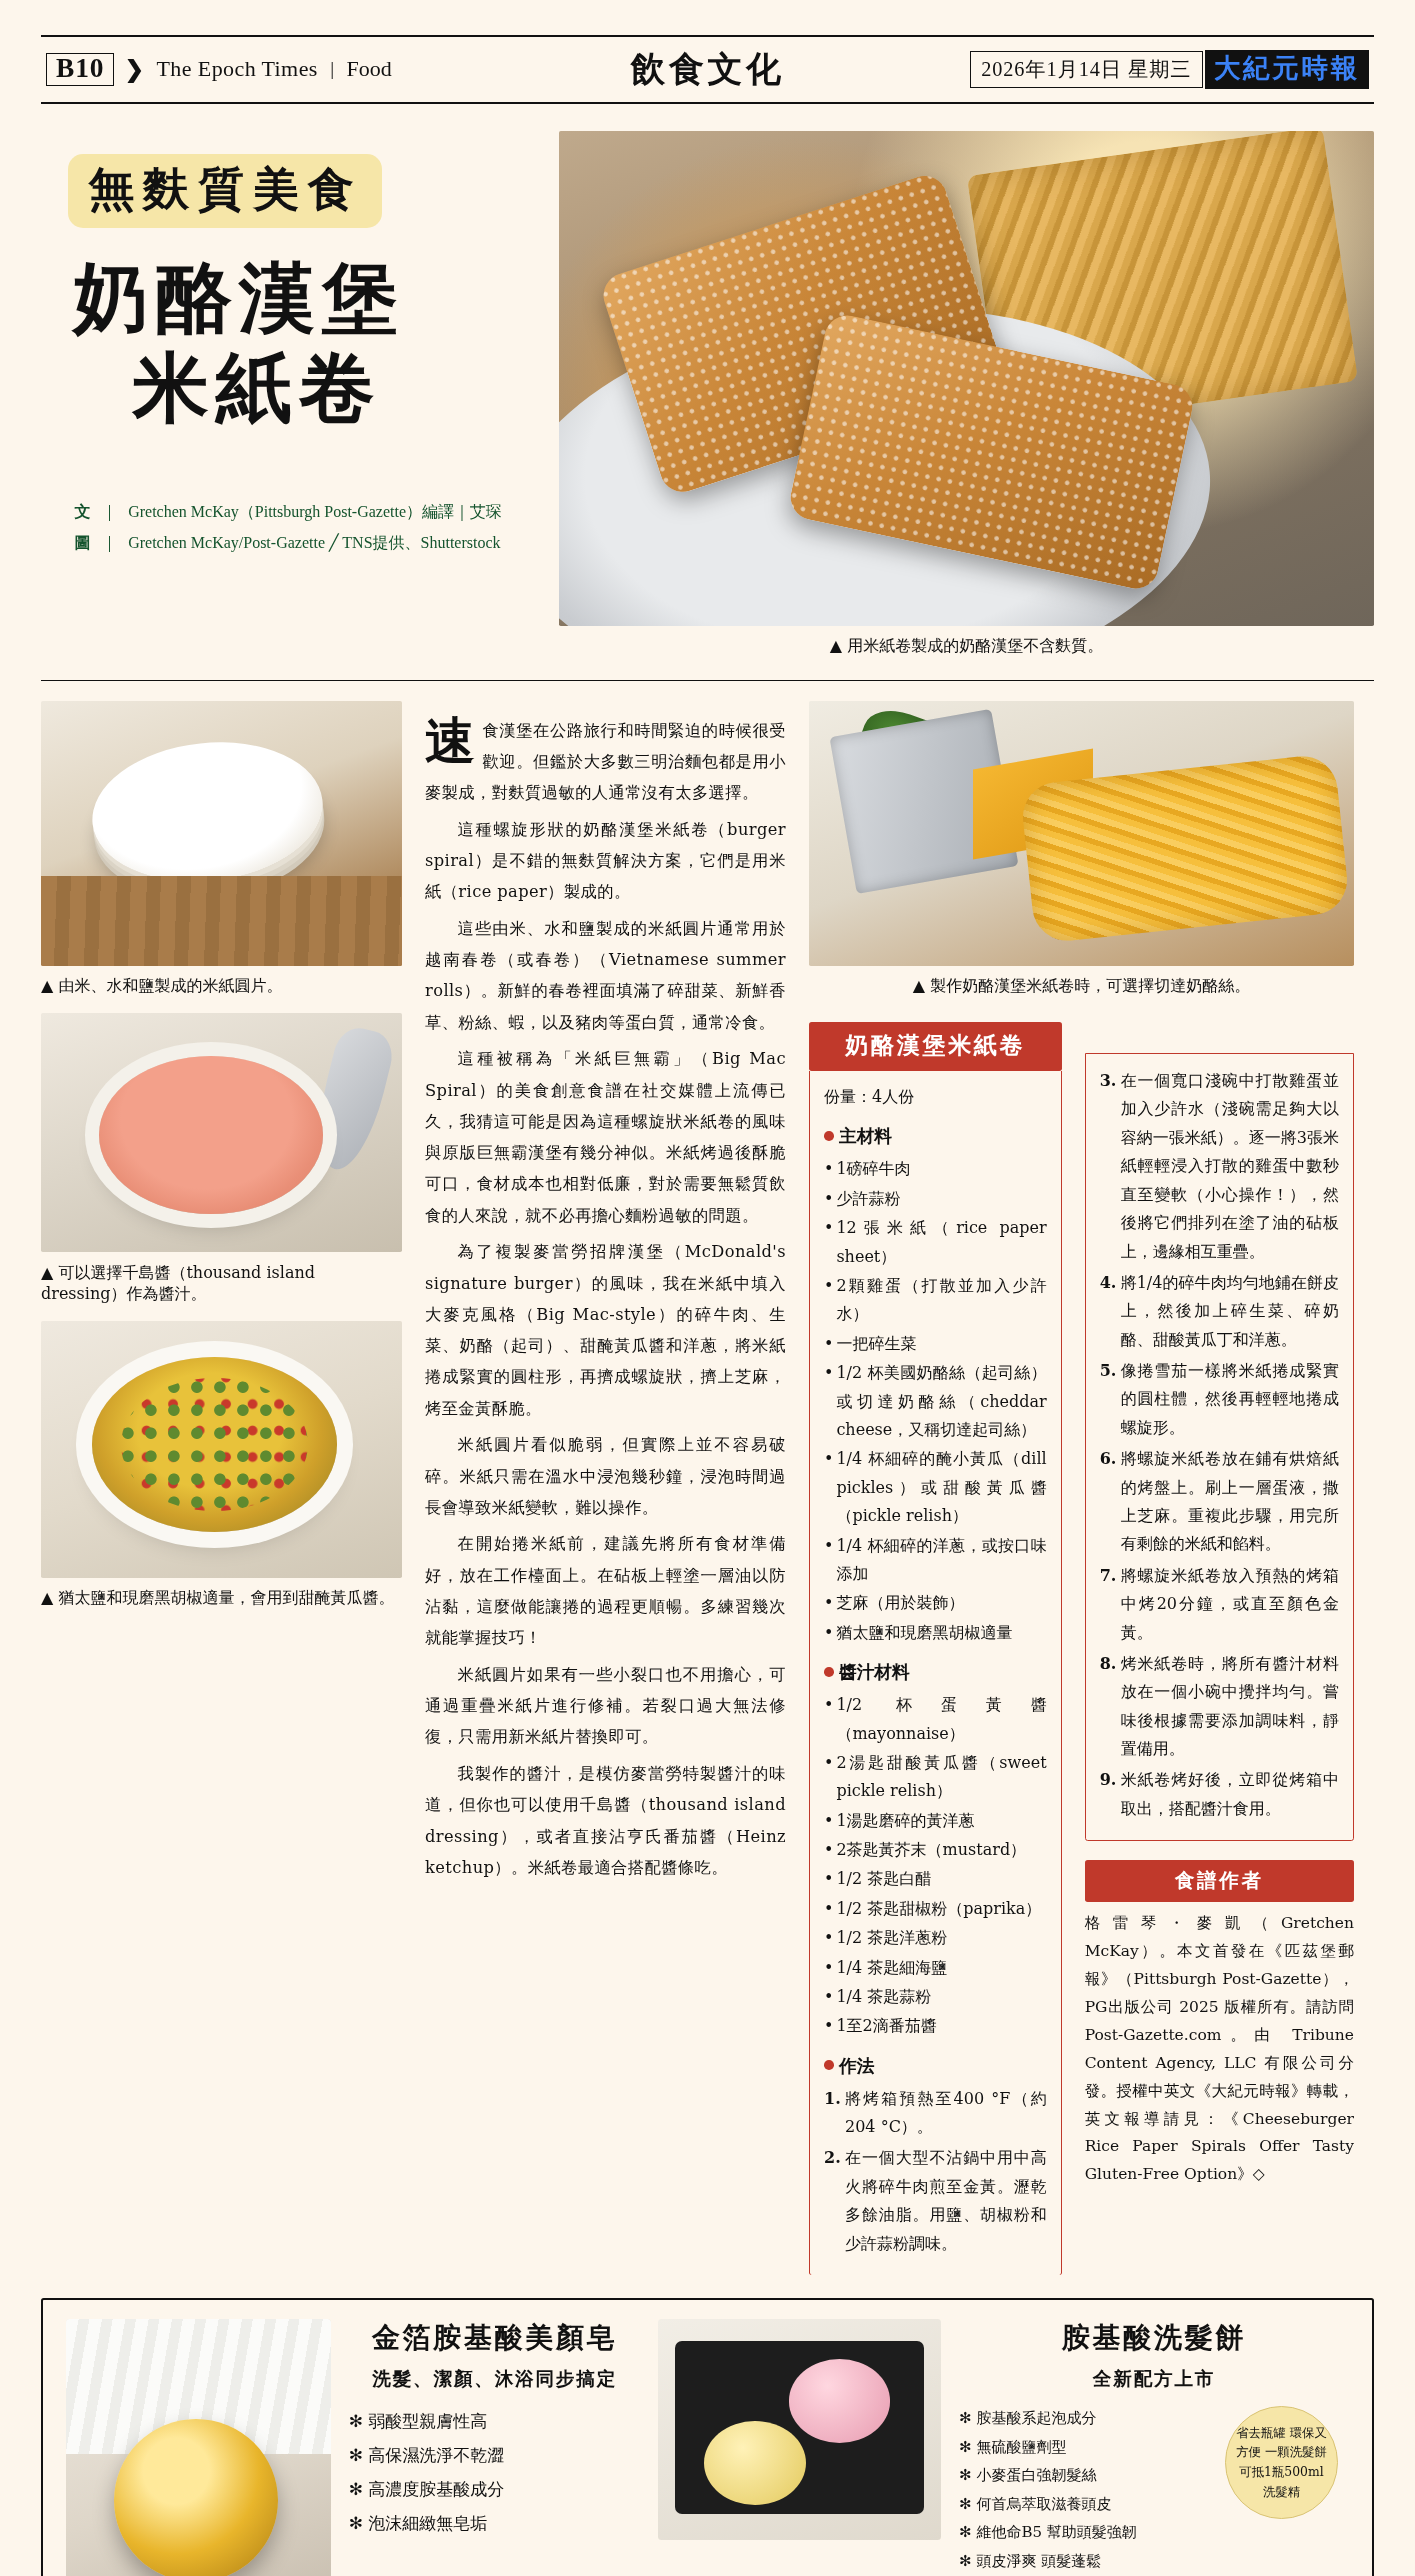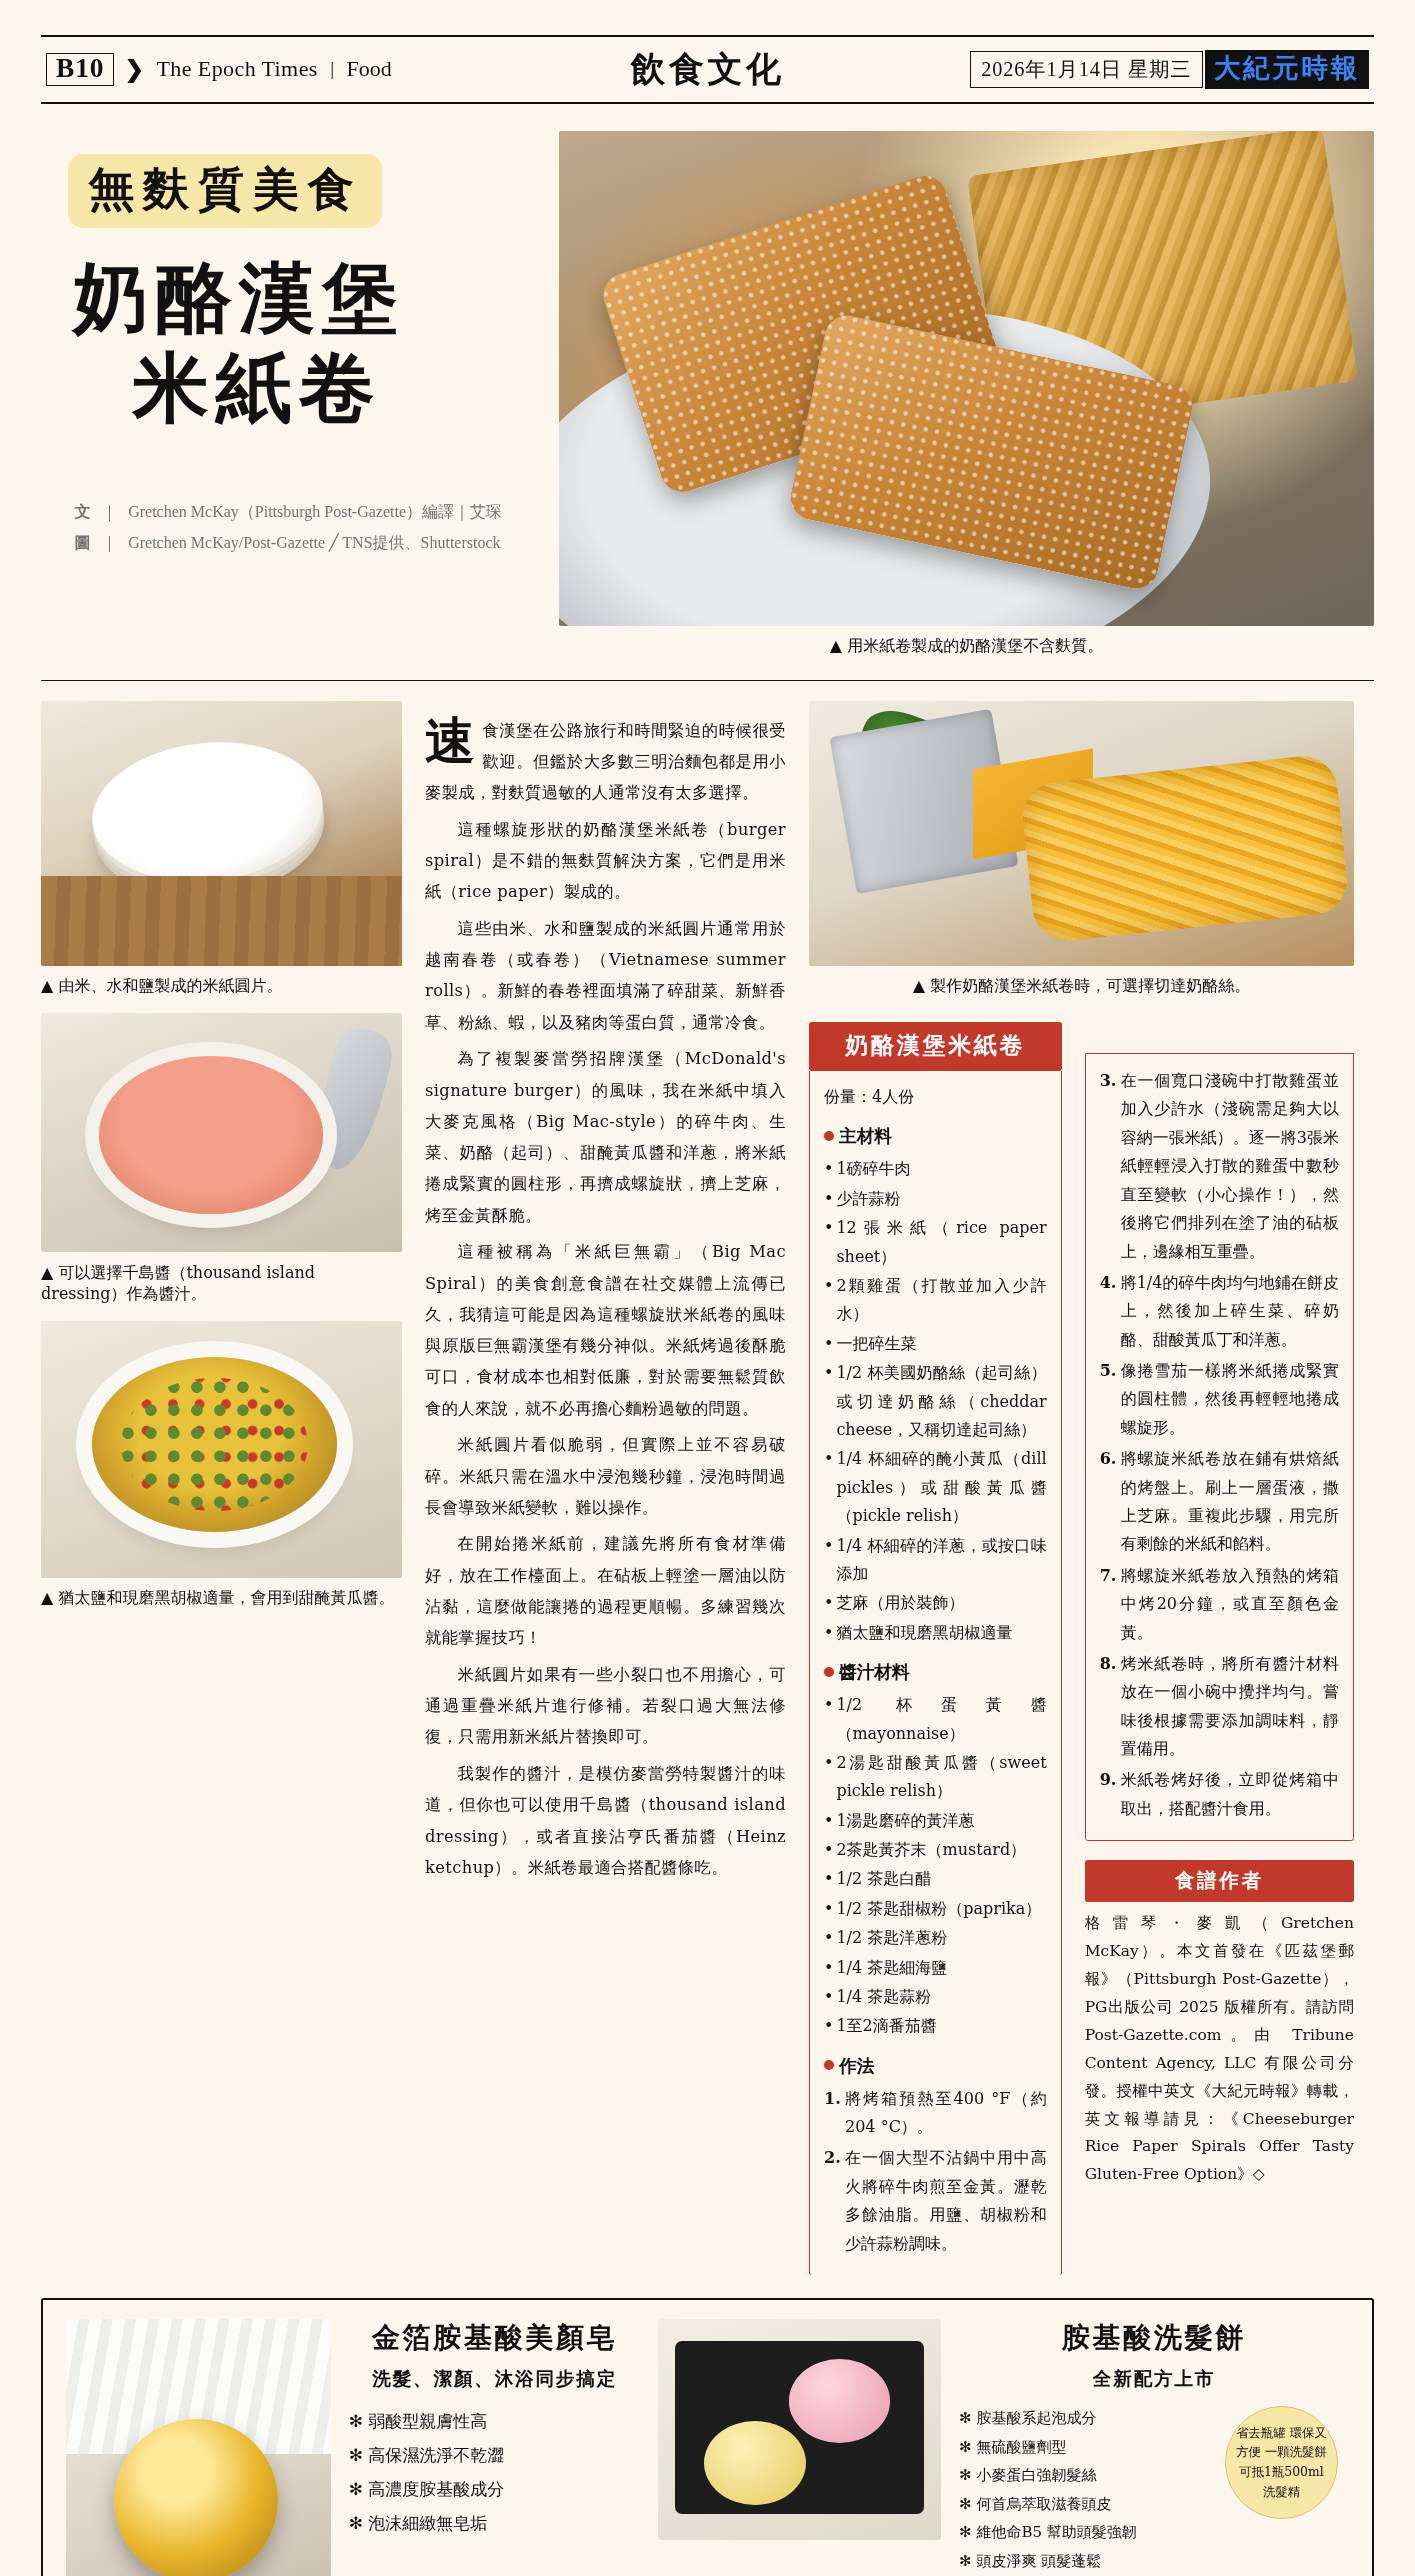--- a/index.html
+++ b/index.html
@@ -72,21 +72,21 @@
   }
   .headline{
     font-family:"DejaVu Serif",serif;
     font-weight:700;
     font-size:76px;line-height:1.18;letter-spacing:7px;
     margin-top:25px;margin-left:5.3px;
   }
   .headline .l2{margin-left:60px;display:block;}
   .byline{
     margin-top:65px;margin-left:7px;
-    font-size:16px;line-height:1.9;color:#737373;
+    font-size:16px;line-height:1.9;color:#14532d;
     font-family:"Liberation Serif",serif;
   }
   .byline .lab{font-weight:600;}
   .byline .sep{margin:0 7px;}
 
   .hero-col{flex:1;}
   .hero-photo{
     width:100%;height:495px;border-radius:1.8px;
     position:relative;overflow:hidden;
     background:
@@ -428,22 +428,22 @@
       <div class="cap">▲ 猶太鹽和現磨黑胡椒適量，會用到甜醃黃瓜醬。</div>
     </div>
 
     <div class="col col-2">
       <div class="bodytext">
         <p class="noindent dropcap-para">
           <span class="dropcap">速</span><span>食漢堡在公路旅行和時間緊迫的時候很受歡迎。但鑑於大多數三明治麵包都是用小麥製成，對麩質過敏的人通常沒有太多選擇。</span>
         </p>
         <p>這種螺旋形狀的奶酪漢堡米紙卷（burger spiral）是不錯的無麩質解決方案，它們是用米紙（rice paper）製成的。</p>
         <p>這些由米、水和鹽製成的米紙圓片通常用於越南春卷（或春卷）（Vietnamese summer rolls）。新鮮的春卷裡面填滿了碎甜菜、新鮮香草、粉絲、蝦，以及豬肉等蛋白質，通常冷食。</p>
+        <p>這種被稱為「米紙巨無霸」（Big Mac Spiral）的美食創意食譜在社交媒體上流傳已久，我猜這可能是因為這種螺旋狀米紙卷的風味與原版巨無霸漢堡有幾分神似。米紙烤過後酥脆可口，食材成本也相對低廉，對於需要無鬆質飲食的人來說，就不必再擔心麵粉過敏的問題。</p>
         <p>為了複製麥當勞招牌漢堡（McDonald's signature burger）的風味，我在米紙中填入大麥克風格（Big Mac-style）的碎牛肉、生菜、奶酪（起司）、甜醃黃瓜醬和洋蔥，將米紙捲成緊實的圓柱形，再擠成螺旋狀，擠上芝麻，烤至金黃酥脆。</p>
-        <p>這種被稱為「米紙巨無霸」（Big Mac Spiral）的美食創意食譜在社交媒體上流傳已久，我猜這可能是因為這種螺旋狀米紙卷的風味與原版巨無霸漢堡有幾分神似。米紙烤過後酥脆可口，食材成本也相對低廉，對於需要無鬆質飲食的人來說，就不必再擔心麵粉過敏的問題。</p>
         <p>米紙圓片看似脆弱，但實際上並不容易破碎。米紙只需在溫水中浸泡幾秒鐘，浸泡時間過長會導致米紙變軟，難以操作。</p>
         <p>在開始捲米紙前，建議先將所有食材準備好，放在工作檯面上。在砧板上輕塗一層油以防沾黏，這麼做能讓捲的過程更順暢。多練習幾次就能掌握技巧！</p>
         <p>米紙圓片如果有一些小裂口也不用擔心，可通過重疊米紙片進行修補。若裂口過大無法修復，只需用新米紙片替換即可。</p>
         <p>我製作的醬汁，是模仿麥當勞特製醬汁的味道，但你也可以使用千島醬（thousand island dressing），或者直接沾亨氏番茄醬（Heinz ketchup）。米紙卷最適合搭配醬條吃。</p>
       </div>
     </div>
 
     <div class="col col-3">
       <div style="width:100%">
         <div class="photo ph-cheese">

